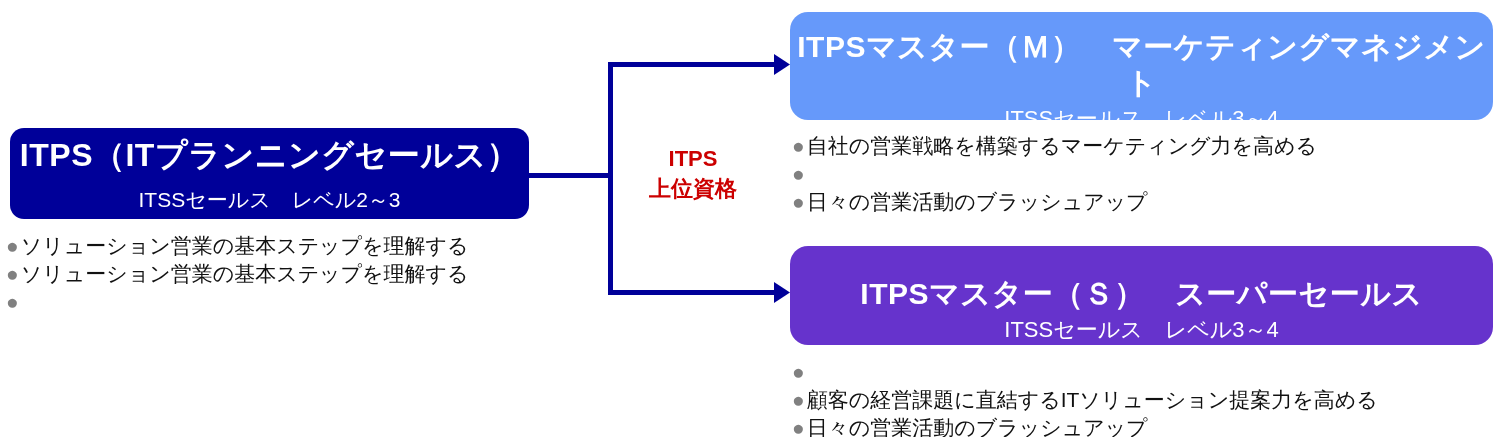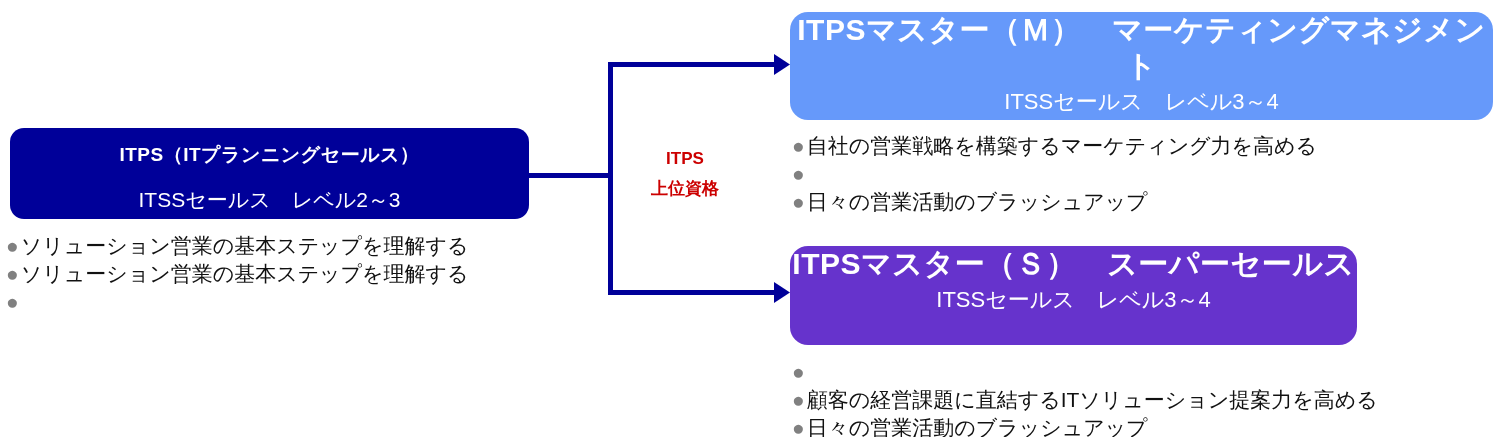--- a/index.html
+++ b/index.html
@@ -25,33 +25,34 @@
     text-align: center;
     box-sizing: border-box;
   }
 
   .box-left {
     left: 10px; top: 128px;
     width: 519px; height: 91px;
     border-radius: 14px;
     padding-top: 11px;
   }
-  .box-left .box-title    { font-size: 19px; font-weight: bold; line-height: 32px; letter-spacing: 0.5px; }
+  .box-left .box-title    { font-size: 32px; font-weight: bold; line-height: 32px; letter-spacing: 0.5px; }
   .box-left .box-subtitle { font-size: 21px; line-height: 26px; margin-top: 16px; }
 
   .box-top-right {
     left: 790px; top: 12px;
     width: 703px; height: 108px;
     border-radius: 18px;
+    padding-top: 17px;
   }
   .box-bottom-right {
     left: 790px; top: 246px;
-    width: 567px; height: 99px;
+    width: 703px; height: 99px;
     border-radius: 18px;
-    padding-top: 0;
+    padding-top: 30px;
   }
   .box-top-right .box-title,
   .box-bottom-right .box-title    { font-size: 30px; font-weight: bold; line-height: 36px; letter-spacing: 0.5px; }
   .box-top-right .box-subtitle,
   .box-bottom-right .box-subtitle { font-size: 22px; line-height: 28px; margin-top: 4px; }
 
   .bullet-list {
     position: absolute;
     list-style: none;
     margin: 0; padding: 0;
@@ -65,23 +66,24 @@
   .bullets-bottom-right { left: 792px; top: 358px; }
 
   .bullet-list li { display: flex; align-items: baseline; }
   .bullet-dot { margin-right: 2px; }
 
   .center-label {
     position: absolute;
     left: 608px; top: 144px;
     width: 154px;
     text-align: center;
-    font-size: 17px;
+    font-size: 22px;
     font-weight: bold;
     line-height: 30px;
+    padding-left: 8px;
   }
 </style>
 </head>
 <body>
 
 <div class="canvas">
 
   <svg class="connector-svg" viewBox="0 0 1506 437">
     <line x1="529" y1="175.5" x2="613" y2="175.5" stroke-width="5" stroke="#000099"></line>
     <line x1="610.5" y1="62" x2="610.5" y2="295" stroke-width="5" stroke="#000099"></line>

